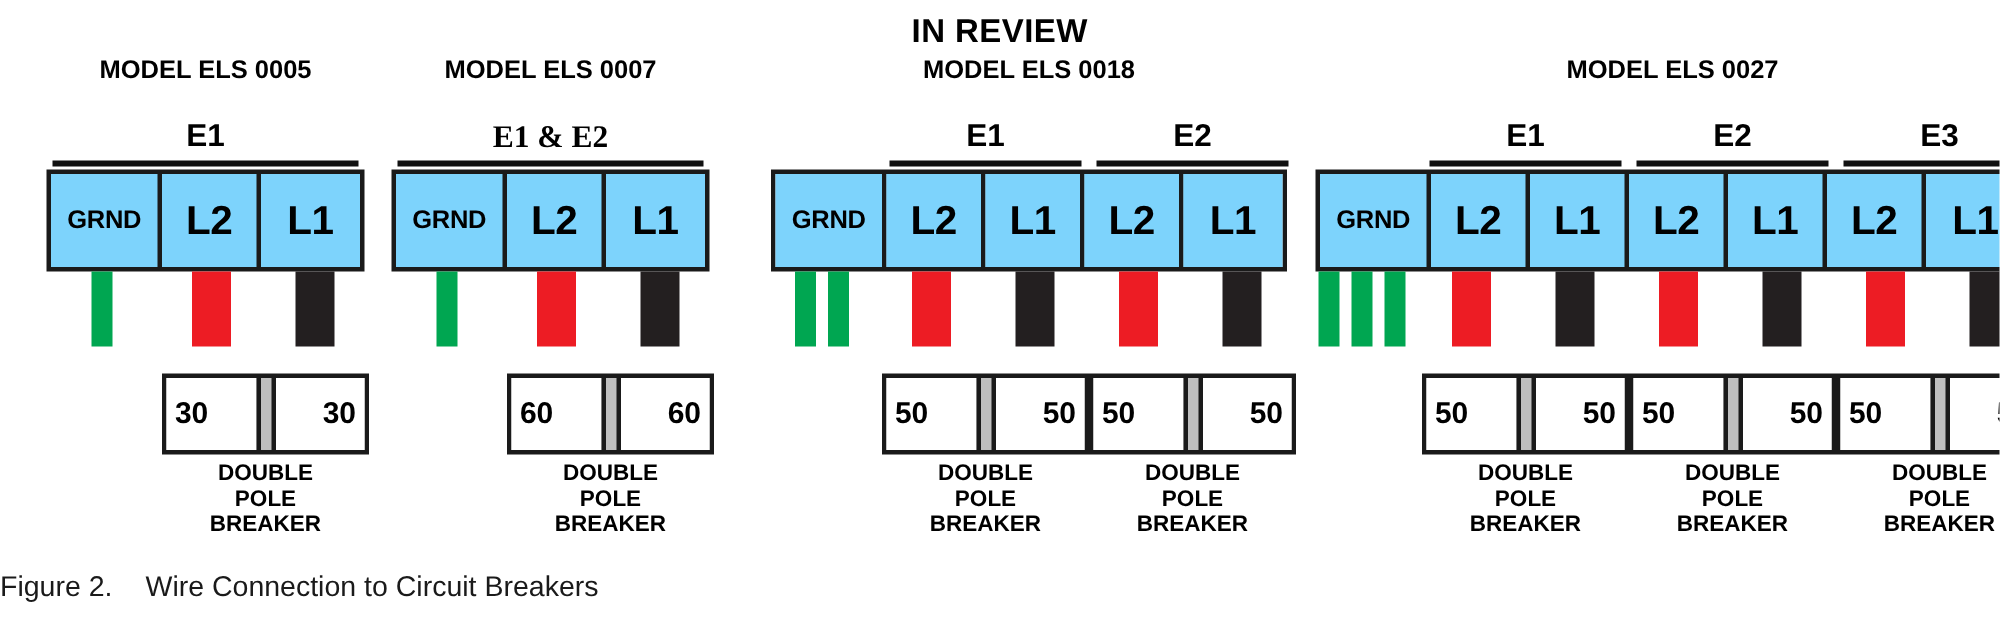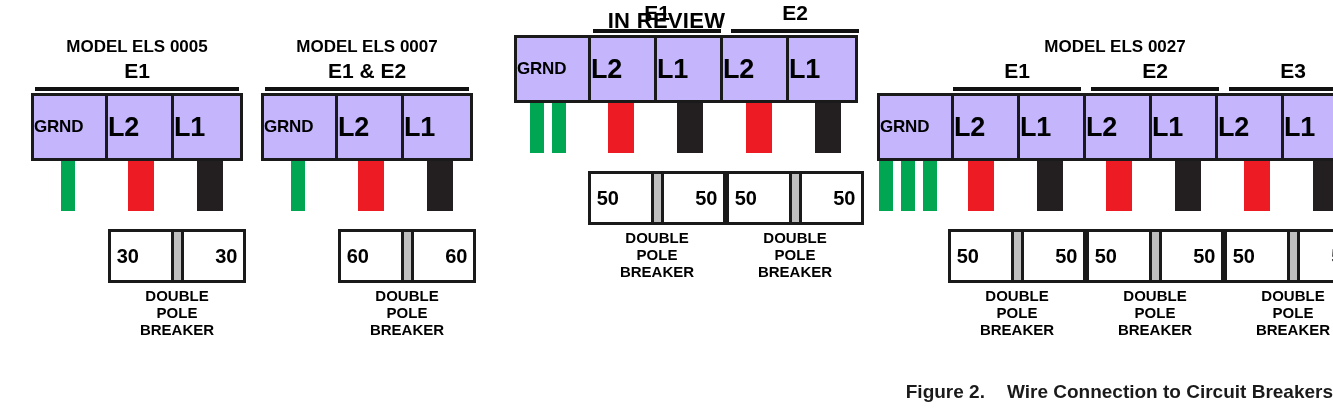--- a/index.html
+++ b/index.html
@@ -41,21 +41,21 @@
     font-size:17px;font-weight:bold;
     color:#000;
     white-space:nowrap;
     height:22px;line-height:22px;
     margin-top:36px;
   }
 
   
   .egroups{
     display:flex;
-    margin-top:0;
+    margin-top:20px;
   }
   .egroup{
     display:flex;flex-direction:column;
     align-items:center;
     box-sizing:border-box;
   }
   .egroup-label{
     font-size:21px;font-weight:bold;
     line-height:26px;height:26px;
     color:#000;white-space:nowrap;
@@ -71,23 +71,23 @@
   .terminal-block{
     display:flex;
     border:3px solid #1a1a1a;
     background:#fff;
     box-sizing:content-box;
     margin-top:2px;
   }
   .terminal{
     height:62px;
     border-right:3px solid #1a1a1a;
-    display:flex;align-items:center;justify-content:flex-start;
+    display:flex;align-items:center;justify-content:center;
     box-sizing:border-box;
-    background:#c4b5fd;
+    background:#7dd3fc;
   }
   .terminal:last-child{border-right:none;}
   .terminal .t-label{
     font-size:19px;font-weight:bold;color:#000;
     letter-spacing:-0.2px;
   }
   .terminal.grnd .t-label{font-size:17px;}
   .terminal.line .t-label{font-size:27px;}
 
   
@@ -138,22 +138,22 @@
     font-size:15px;font-weight:bold;
     line-height:17px;
     color:#000;
     white-space:nowrap;
   }
 
   
   .figure-caption{
     position:absolute;
     left:0;bottom:16px;width:1333px;
-    text-align:right;
-    font-size:19px;font-weight:bold;
+    text-align:left;
+    font-size:19px;font-weight:normal;
     color:#1a1a1a;
   }
   .figure-caption .fc-num{margin-right:22px;}
 </style>
 </head>
 <body>
 
 <div class="stage">
 
   <div class="watermark">IN REVIEW</div>
@@ -191,21 +191,21 @@
           </div>
           <div class="bk-caption" style="left: 80px; width: 138px;">
             <div>DOUBLE</div>
             <div>POLE</div>
             <div>BREAKER</div>
           </div>
         </div>
       </div>
       <div class="module" style="position: absolute; left: 258px; top: 0px;">
         <div class="m-title" style="width: 218px; text-align: center;">MODEL ELS 0007</div>
-        <div class="egroups" style="width: 218px;">
+        <div class="egroups" style="width: 218px; font-family: Liberation Serif, serif;">
           <div class="egroup" style="width: 218px;">
             <div class="egroup-label">E1 &amp; E2</div>
             <div class="egroup-rule" style="width: 204px;"></div>
           </div>
         </div>
         <div class="terminal-block">
           <div class="terminal grnd" style="width: 74px;">
             <span class="t-label">GRND</span>
           </div>
           <div class="terminal line" style="width: 66px;">
@@ -227,20 +227,21 @@
             <div class="bk-cell">60</div>
           </div>
           <div class="bk-caption" style="left: 80px; width: 138px;">
             <div>DOUBLE</div>
             <div>POLE</div>
             <div>BREAKER</div>
           </div>
         </div>
       </div>
       <div class="module" style="position: absolute; left: 508px; top: 0px;">
+        <div class="m-title" style="width: 356px; text-align: center;">MODEL ELS 0018</div>
         <div class="egroups" style="width: 356px;">
           <div class="egroup spacer" style="width: 80px;">
             <div class="egroup-label"></div>
             <div class="egroup-rule"></div>
           </div>
           <div class="egroup" style="width: 138px;">
             <div class="egroup-label">E1</div>
             <div class="egroup-rule" style="width: 128px;"></div>
           </div>
           <div class="egroup" style="width: 138px;">

